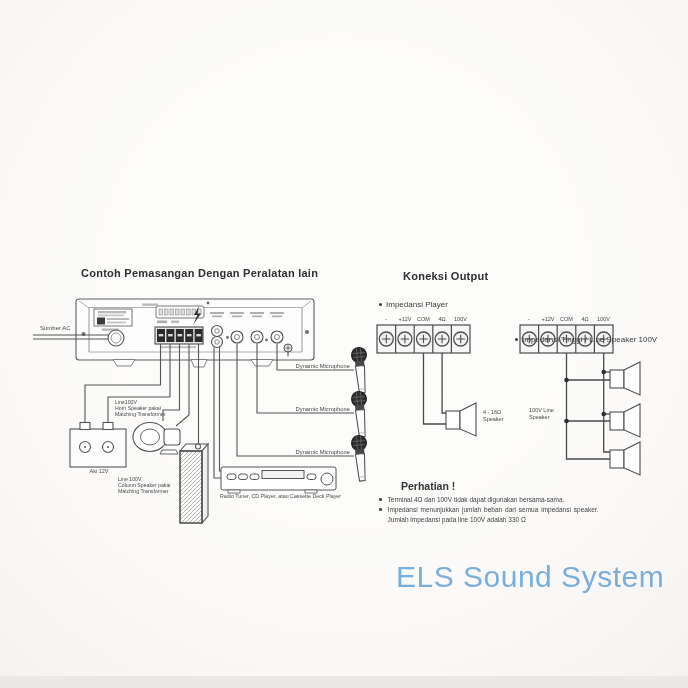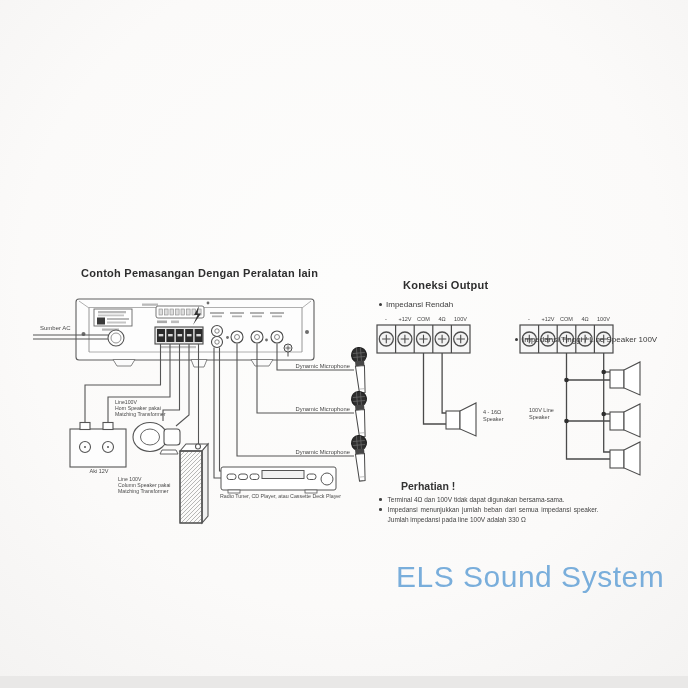--- a/index.html
+++ b/index.html
@@ -259,21 +259,21 @@
         <circle cx="603.7" cy="414" r="2.3"></circle>
           <circle cx="566.5" cy="421" r="2.3"></circle>
       </g>
     </g>
     <use href="#spk" transform="translate(610,362)"></use>
     <use href="#spk" transform="translate(610,404)"></use>
     <use href="#spk" transform="translate(610,442)"></use>
   </svg>
 
   <div class="lbl title" style="left:81px;top:267px;">Contoh Pemasangan Dengan Peralatan lain</div>
-  <div class="lbl title" style="left:374px;top:279px;padding-left:29px;">Koneksi Output</div>
+  <div class="lbl title" style="left:374px;top:270px;padding-left:29px;">Koneksi Output</div>
 
   <div class="lbl tiny6" style="left:40px;top:325px;">Sumber AC</div>
 
   <div class="lbl tiny" style="left:115px;top:399px;">
     <div>Line100V</div>
     <div>Horn Speaker pakai</div>
     <div>Matching Transformer</div>
   </div>
 
   <div class="lbl tiny center" style="left:79px;top:468px;width:40px;font-size:5.5px;">Aki 12V</div>
@@ -285,21 +285,21 @@
   </div>
 
   <div class="lbl tiny center" style="left:208px;top:493px;width:145px;font-size:5.3px;">Radio Tuner, CD Player, atau Cassette Deck Player</div>
 
   <div class="lbl mic-lbl" style="left:272px;top:363px;">Dynamic Microphone</div>
   <div class="lbl mic-lbl" style="left:272px;top:406px;">Dynamic Microphone</div>
   <div class="lbl mic-lbl" style="left:272px;top:449px;">Dynamic Microphone</div>
 
   <div class="hdrow" style="left:379px;top:300px;">
     <span class="bullet"></span>
-    <span class="mid">Impedansi Rendah</span>
+    <span class="mid">Impedansi Player</span>
   </div>
   <div class="lbl term" style="left:372px;top:316px;">-</div>
   <div class="lbl term" style="left:391px;top:316px;">+12V</div>
   <div class="lbl term" style="left:409.5px;top:316px;">COM</div>
   <div class="lbl term" style="left:428px;top:316px;">4Ω</div>
   <div class="lbl term" style="left:446.5px;top:316px;">100V</div>
   <div class="lbl spklbl" style="left:483px;top:409px;">
     <div>4 - 16Ω</div>
     <div>Speaker</div>
   </div>

